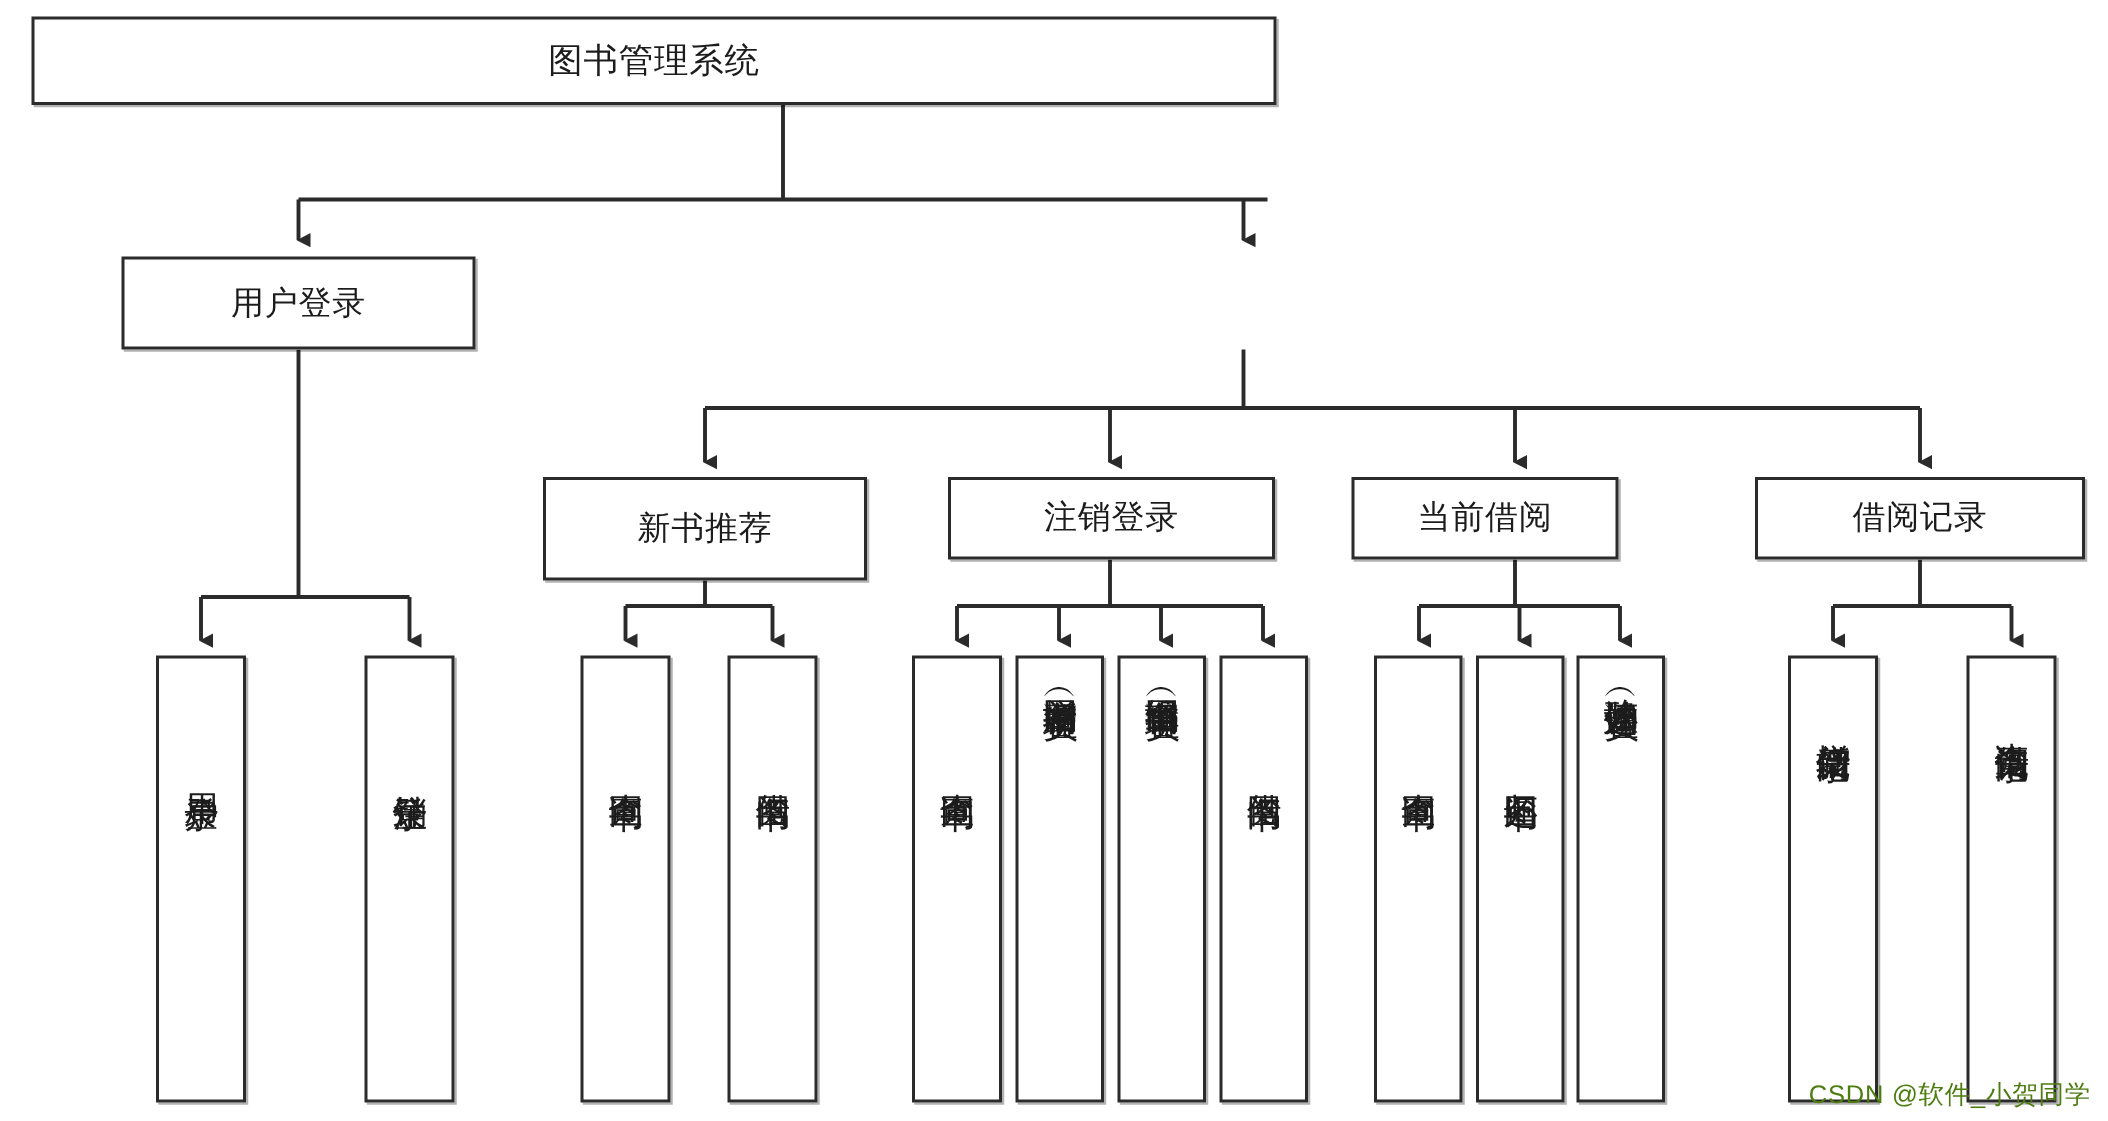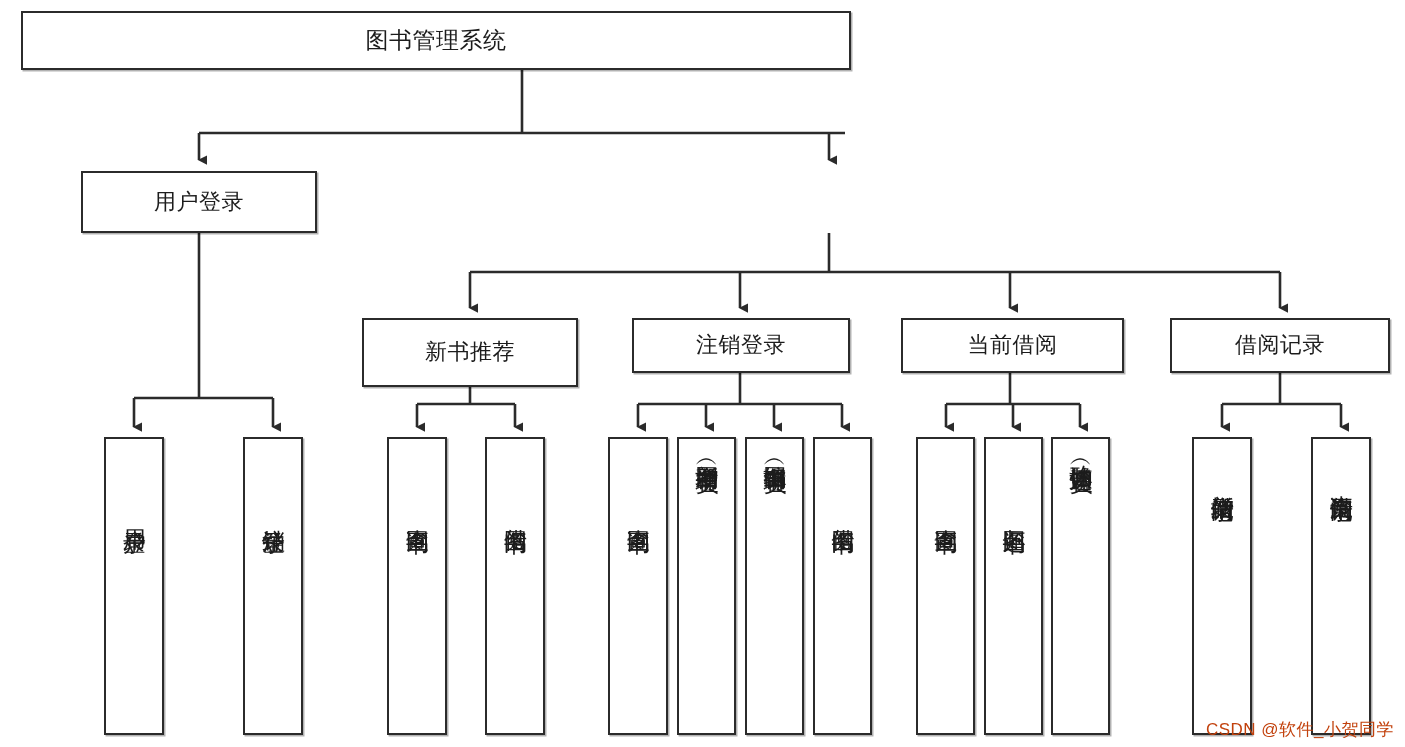--- a/index.html
+++ b/index.html
@@ -58,21 +58,21 @@
     text-align: left;
     white-space: nowrap;
   }
   .node-box.leaf.tall-text { padding-top: 8px; }
   .node-box.leaf.mid-text { padding-top: 72px; }
   #watermark {
     position: absolute;
     right: 11px;
     bottom: 6px;
     font-size: 17px;
-    color: #c2410c;
+    color: #4d7c0f;
     letter-spacing: 0.5px;
     white-space: nowrap;
     pointer-events: none;
   }
 </style>
 </head>
 <body>
 
 <div id="stage">
 
@@ -133,21 +133,21 @@
   <div class="node-box" style="left:81px; top:171px; width:236px; height:62px;">
     <span class="node-label-h">用户登录</span>
   </div>
 
   <div class="node-box" style="left:362px; top:318px; width:216px; height:69px;">
     <span class="node-label-h">新书推荐</span>
   </div>
   <div class="node-box" style="left:632px; top:318px; width:218px; height:55px;">
     <span class="node-label-h">注销登录</span>
   </div>
-  <div class="node-box" style="left:901px; top:318px; width:223px; height:55px;">
+  <div class="node-box" style="left:901px; top:318px; width:178px; height:55px;">
     <span class="node-label-h">当前借阅</span>
   </div>
   <div class="node-box" style="left:1170px; top:318px; width:220px; height:55px;">
     <span class="node-label-h">借阅记录</span>
   </div>
 
   <div class="node-box leaf mid-text" style="left:104px; top:437px; width:60px; height:298px;">
     <span class="node-label-v">用户登录</span>
   </div>
   <div class="node-box leaf mid-text" style="left:243px; top:437px; width:60px; height:298px;">

